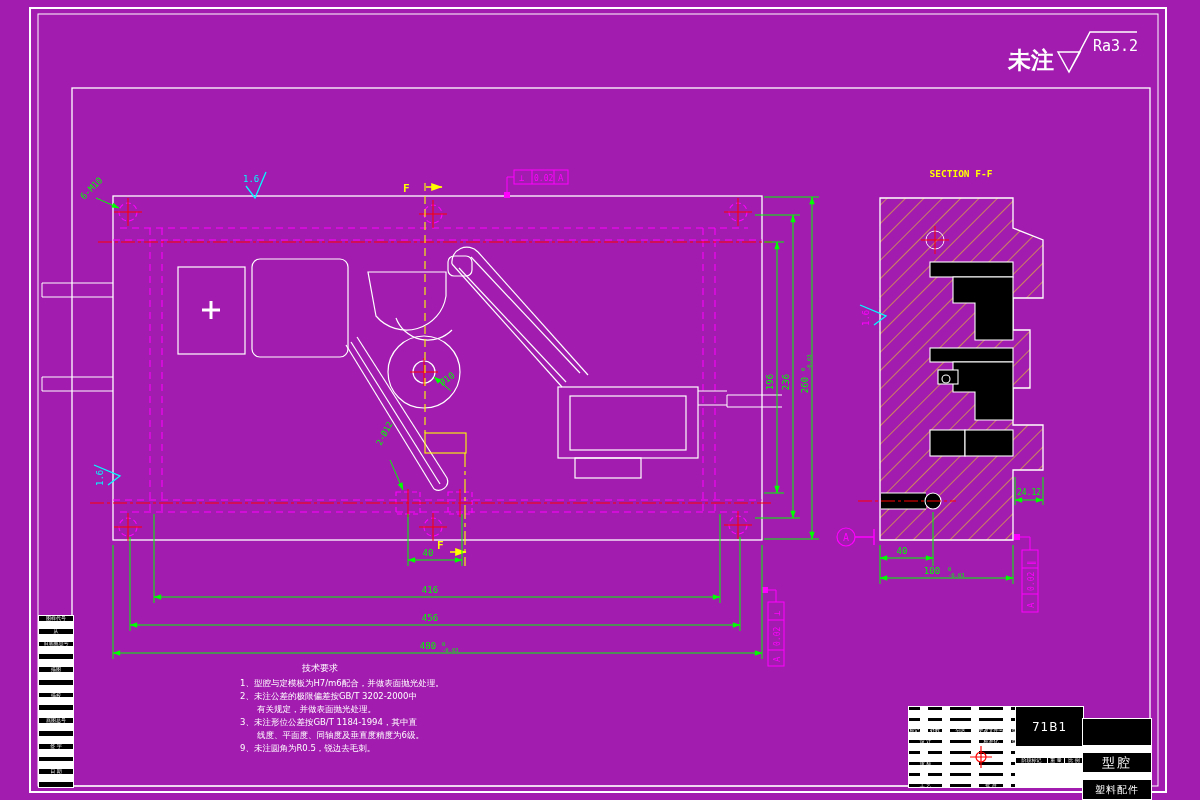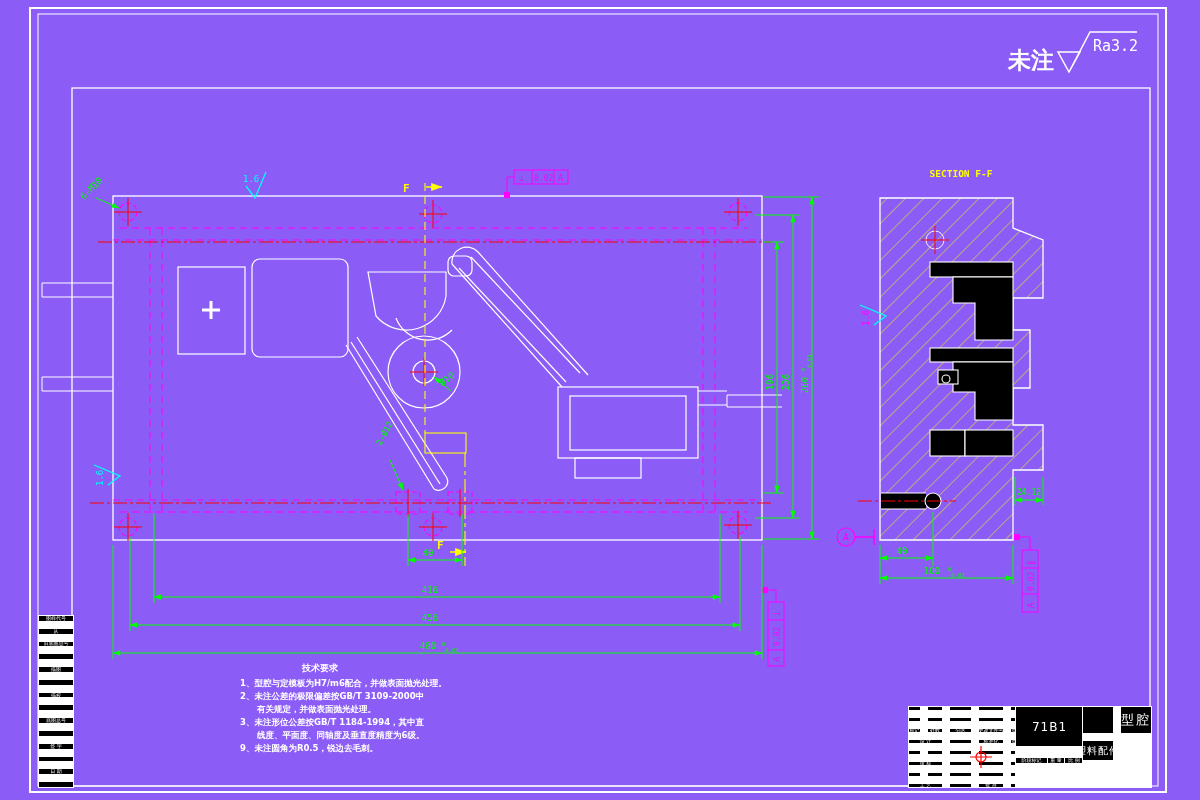--- a/index.html
+++ b/index.html
@@ -1,31 +1,31 @@
 <!DOCTYPE html>
 <html><head>
 <meta charset="utf-8">
 <style>
   html,body{margin:0;padding:0;background:#000;}
-  #sheet{position:relative;width:1200px;height:800px;background:#8b5cf6;overflow:hidden;
+  #sheet{position:relative;width:1200px;height:800px;background:#a21caf;overflow:hidden;
          font-family:"DejaVu Sans",sans-serif;}
   svg text{font-family:"DejaVu Sans Mono",monospace;}
   .gt{fill:#00ff00;font-size:9px;}
   .gts{fill:#00ff00;font-size:5.5px;}
   .mt{fill:#ff00ff;font-size:9px;}
   .yt{fill:#ffff00;font-weight:bold;}
   .wt{fill:#ffffff;}
   .ct{fill:#00ffff;font-size:9px;}
   
   .ov{position:absolute;color:#fff;}
   .grid{display:grid;background:#fff;gap:8px;border:1px solid #fff;}
   .grid>div{background:#000;display:flex;align-items:center;justify-content:center;
             overflow:hidden;white-space:nowrap;}
   .tiny{font-size:5px;line-height:1;}
-  #notes{font-size:8.5px;line-height:13px;color:#fff;font-weight:bold;}
+  #notes{font-size:8.5px;line-height:13px;color:#fff;}
   #notes .nt{margin-left:62px;margin-bottom:2px;font-size:9px;}
 </style>
 </head>
 <body>
 
 <div id="sheet">
 
 <svg width="1200" height="800" viewBox="0 0 1200 800">
   <defs>
     <pattern id="hatch" width="13" height="13" patternUnits="userSpaceOnUse" patternTransform="rotate(45)">
@@ -283,21 +283,21 @@
     <text x="948" y="571" class="gts">0</text>
     <text x="948" y="577" class="gts">-0.03</text>
     <text x="1029" y="495" class="gt" text-anchor="middle" style="font-size:8px;">24.12</text>
   </g>
 </svg>
 
 
 <div id="notes" class="ov" style="left:240px;top:662px;width:235px;">
   <div class="nt">技术要求</div>
   <div>1、型腔与定模板为H7/m6配合，并做表面抛光处理。</div>
-  <div>2、未注公差的极限偏差按GB/T 3109-2000中</div>
+  <div>2、未注公差的极限偏差按GB/T 3202-2000中</div>
   <div>　　有关规定，并做表面抛光处理。</div>
   <div>3、未注形位公差按GB/T 1184-1994，其中直</div>
   <div>　　线度、平面度、同轴度及垂直度精度为6级。</div>
   <div>9、未注圆角为R0.5，锐边去毛刺。</div>
 </div>
 
 
 <div class="ov grid" style="left:38px;top:615px;width:34px;height:171px;grid-template-columns:1fr;grid-auto-rows:1fr;">
   <div class="tiny">图样代号</div>
   <div class="tiny">从</div>
@@ -383,21 +383,21 @@
     <div style="display:grid;grid-template-columns:10px 10px 9px 16px 1fr;gap:1px;background:#fff;padding:0;">
       <div style="background:#000;"></div>
           <div style="background:#000;"></div>
           <div style="background:#000;"></div>
       <div style="background:#000;"></div>
           <div style="background:#000;"></div>
     </div>
     <div class="tiny">共 张 第 张</div>
   </div>
 
-  <div class="grid" style="position:absolute;left:174px;top:0;width:68px;height:80px;
-              grid-template-columns:1fr 1fr;grid-template-rows:26px 1fr 19px;">
+  <div class="grid" style="position:absolute;left:174px;top:12px;width:68px;height:80px;
+              grid-template-columns:1fr;grid-template-rows:26px 1fr 19px;">
     <div></div>
     <div style="font-size:13px;letter-spacing:2px;">型腔</div>
     <div style="font-size:10px;letter-spacing:1px;">塑料配件</div>
   </div>
 </div>
 
 </div>
 
 </body></html>

